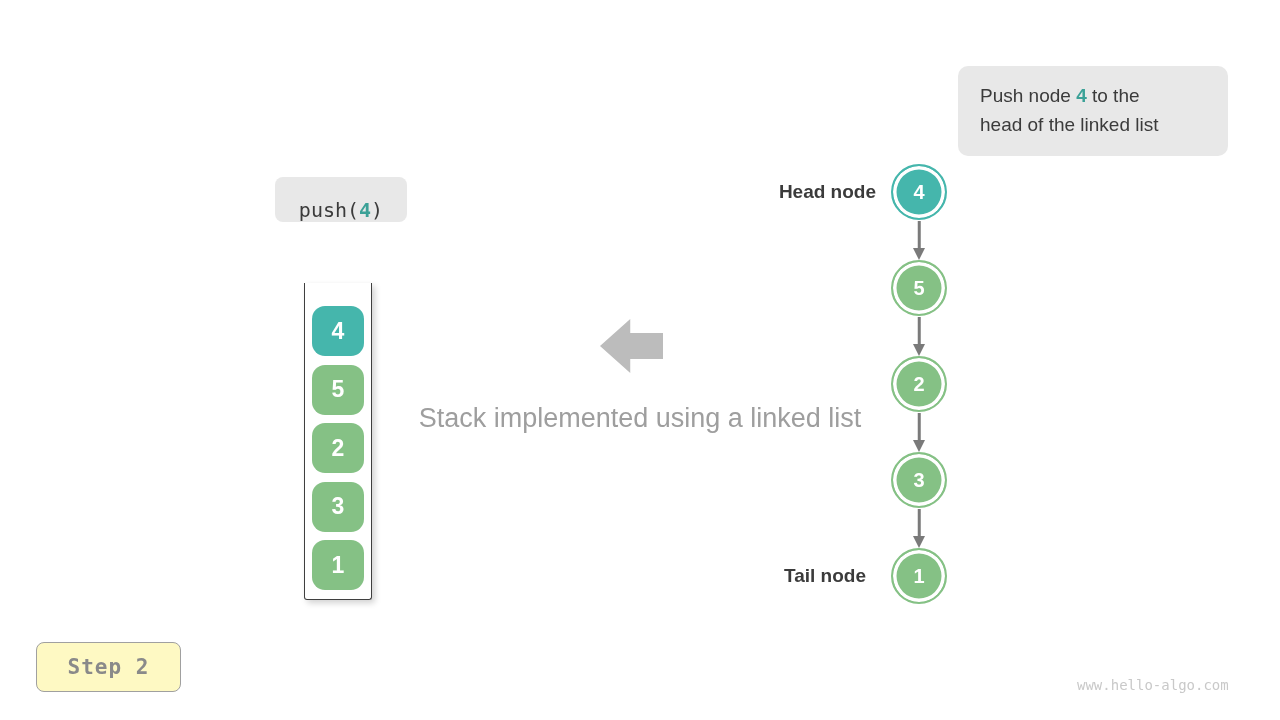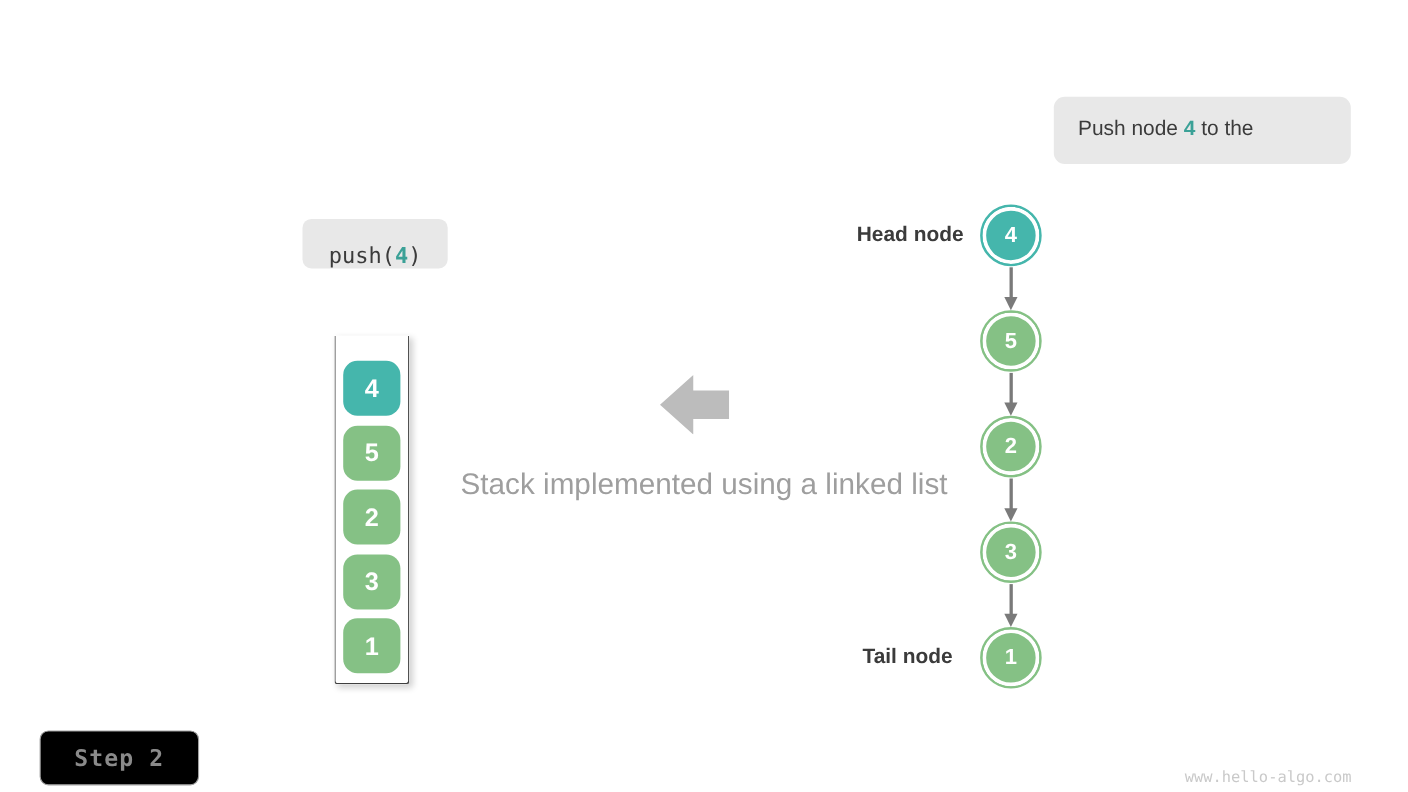--- a/index.html
+++ b/index.html
@@ -3,21 +3,21 @@
 <meta charset="utf-8">
 <style>
   html, body { margin: 0; padding: 0; }
   body {
     width: 1280px; height: 720px;
     background: #ffffff;
     font-family: "Liberation Sans", sans-serif;
     position: relative;
     overflow: hidden;
   }
-  .stage { position: absolute; inset: 0; margin-top: 22px; }
+  .stage { position: absolute; inset: 0; }
 
   
   .callout {
     position: absolute; left: 958px; top: 66px; width: 270px;
     box-sizing: border-box;
     background: var(--callout-bg, #e8e8e8);
     border-radius: 10px;
     padding: 15px 20px 17px 22px;
     font-size: 19px; line-height: 29px;
     color: var(--dark-text, #3b3b3b);
@@ -107,21 +107,21 @@
     font-size: 19px; font-weight: bold;
     color: var(--dark-text, #3b3b3b);
   }
   .head-label { left: 676px; top: 181px; }
   .tail-label { left: 666px; top: 565px; }
 
   
   .step-box {
     position: absolute; left: 36px; top: 642px; width: 145px; height: 50px;
     box-sizing: border-box;
-    background: #000000;
+    background: #fef9c3;
     border: 1.5px solid #a0a0a0;
     border-radius: 8px;
     display: flex; align-items: center; justify-content: center;
     font-family: "DejaVu Sans Mono", monospace;
     font-weight: bold; font-size: 21px;
     color: var(--step-gray, #8a8a8a);
     letter-spacing: 1px;
   }
 
   
@@ -131,20 +131,21 @@
     font-size: 14px; color: var(--watermark-gray, #c9c9c9);
   }
 </style>
 </head>
 <body>
 
 <div class="stage">
 
   <div class="callout">
     <span>Push node </span><span class="hl-num">4</span><span> to the</span><br>
+    <span>head of the linked list</span>
   </div>
 
   <div class="op-label">
     <span>push(</span>
       <span class="hl-num">4</span>
       <span>)</span>
   </div>
 
   <div class="stack-container">
     <div class="stack-block highlight">4</div>

